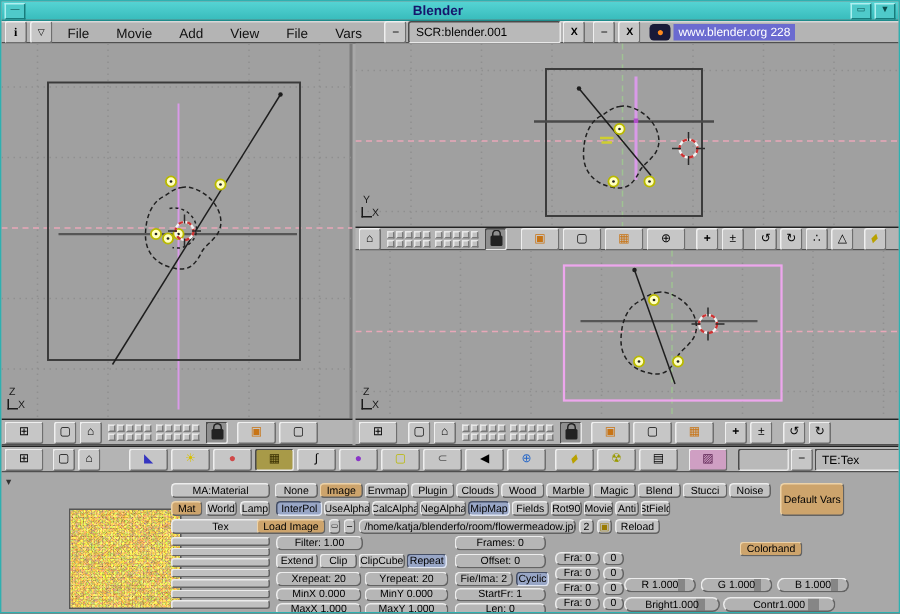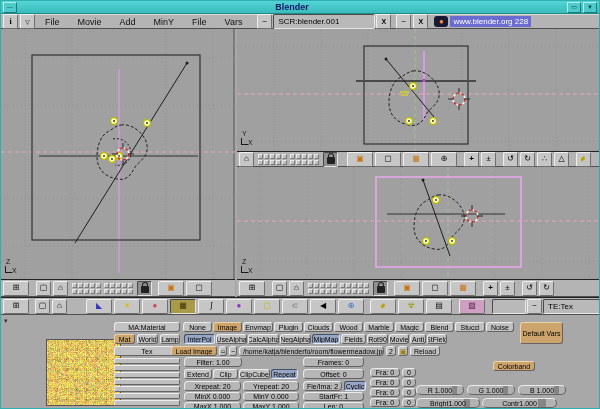--- a/index.html
+++ b/index.html
@@ -65,21 +65,21 @@
   <div class="abs hdr" style="left:0;top:13px;width:100%;height:15px;">
     <div class="ib" style="margin-left:2px;font-weight:bold;font-family:'Liberation Serif',serif;">
       <span>i</span>
       </div>
     <div class="ib">
       <span style="font-size:6px;">▽</span>
       </div>
     <span class="menu-item">File</span>
     <span class="menu-item">Movie</span>
     <span class="menu-item">Add</span>
-    <span class="menu-item">MinY</span>
+    <span class="menu-item">View</span>
     <span class="menu-item">File</span>
     <span class="menu-item">Vars</span>
     <div class="ib" style="margin-left:6px">
       <span>−</span>
       </div>
     <div class="field" style="width:92px">
       <span>SCR:blender.001</span>
       </div>
     <div class="ib">
       <span style="font-weight:bold;font-size:7px;">X</span>

